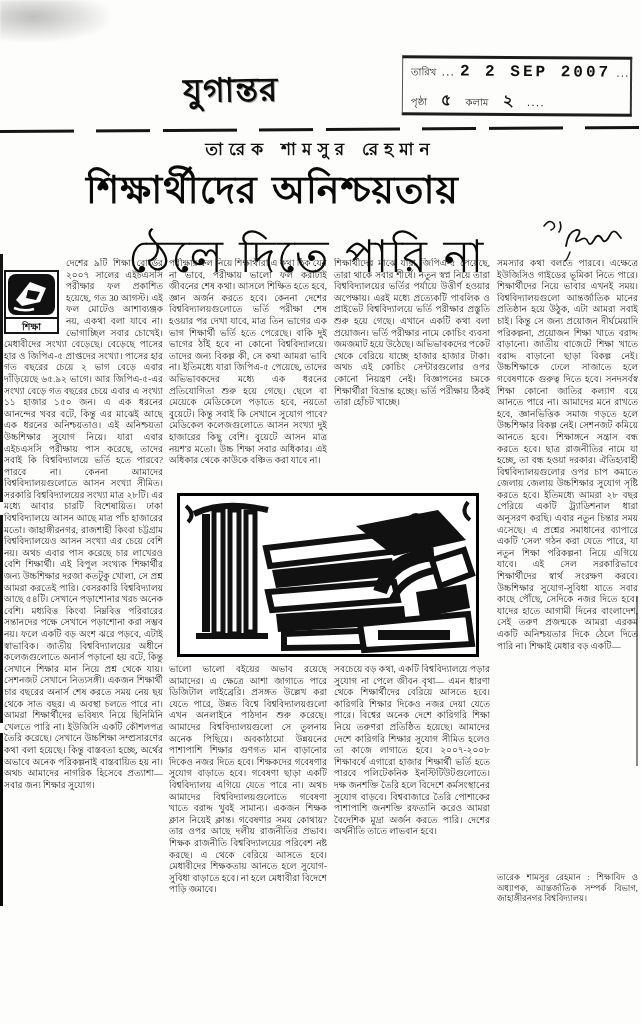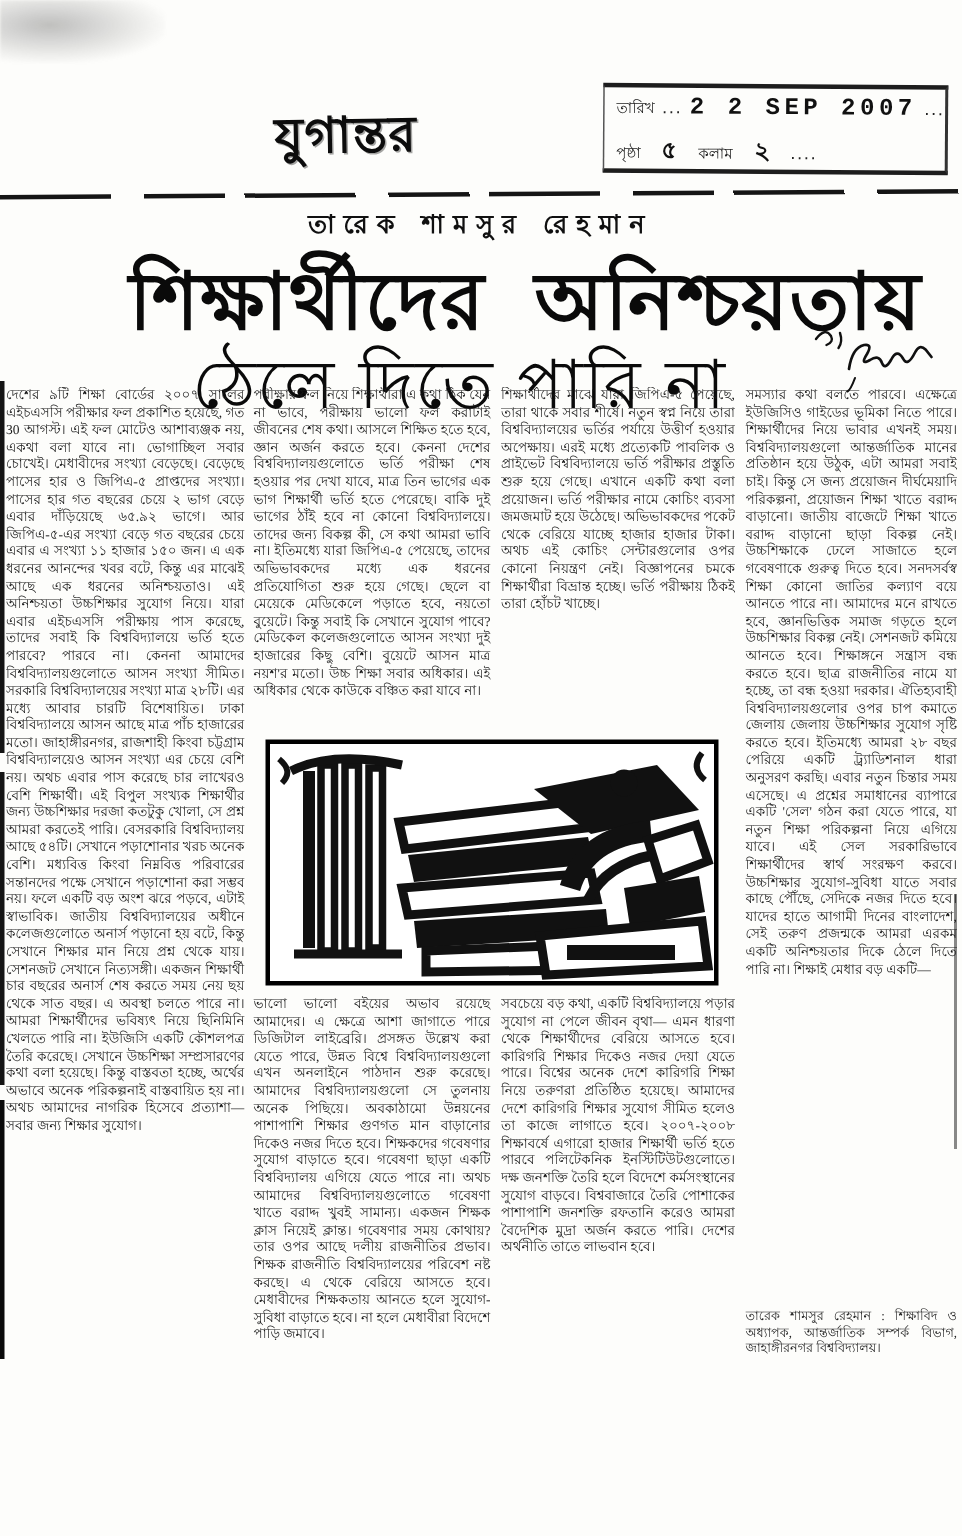--- a/index.html
+++ b/index.html
@@ -55,21 +55,21 @@
     background:repeating-linear-gradient(90deg,#151515 0 74px,transparent 74px 96px,#151515 96px 150px,transparent 150px 163px);
     transform:rotate(-.35deg);
   }
   
   .byline{
     left:0;top:136px;width:641px;text-align:center;
     font-family:"DejaVu Sans",sans-serif;
     font-size:17px;font-weight:700;letter-spacing:6px;color:#101010;
   }
   .headline{left:0;top:158px;width:641px;font-family:"DejaVu Sans",sans-serif;color:#0a0a0a;}
-  .headline .l1{position:absolute;left:86px;top:2px;font-size:53px;font-weight:800;letter-spacing:1px;white-space:nowrap;font-family:Liberation Mono, monospace;}
+  .headline .l1{position:absolute;left:86px;top:2px;font-size:38px;font-weight:800;letter-spacing:1px;white-space:nowrap;}
   .headline .l2{position:absolute;left:128px;top:64px;font-size:45px;font-weight:400;letter-spacing:1px;white-space:nowrap;}
   .signature{left:540px;top:212px;width:90px;height:52px;}
   
   .col{
     overflow:hidden;text-align:justify;
     font-size:9px;line-height:11.6px;color:#1b1b1b;
     word-break:break-word;
   }
   .col1{left:4px;top:258px;width:159px;height:646px;}
   .col2a{left:169px;top:258px;width:158px;height:233px;}
@@ -137,20 +137,29 @@
 
 <div class="abs signature">
   <svg width="90" height="52" viewBox="0 0 90 52">
     <path d="M4 14 q6 -8 10 -2 q2 4 -3 6 M20 10 q2 6 -1 10" fill="none" stroke="#111" stroke-width="1.6" stroke-linecap="round"></path>
     <path d="M26 34 q2 -14 10 -16 q6 -1 2 6 q-5 8 2 4 q6 -4 8 2 q2 5 6 -2 q4 -8 8 -1 q3 6 8 -4 q3 -6 7 -2 l4 5" fill="none" stroke="#111" stroke-width="1.8" stroke-linecap="round"></path>
     <path d="M30 40 q-3 8 -5 9" fill="none" stroke="#111" stroke-width="1.4" stroke-linecap="round"></path>
   </svg>
 </div>
 
 <div class="abs col col1">
+  <span class="section-logo">
+    <svg width="51" height="45" viewBox="0 0 51 45">
+      <rect x="2" y="2" width="47" height="41" rx="8" fill="#111"></rect>
+      <polygon points="10,28 24,10 40,16 34,30 16,34" fill="#fff"></polygon>
+      <polygon points="22,18 34,20 30,28 20,26" fill="#111"></polygon>
+      <path d="M8 36 q10 4 20 1" stroke="#fff" stroke-width="2.5" fill="none"></path>
+    </svg>
+    <span class="section-logo-label">শিক্ষা</span>
+  </span>
   <span>দেশের ৯টি শিক্ষা বোর্ডের ২০০৭ সালের এইচএসসি পরীক্ষার ফল প্রকাশিত হয়েছে, গত 30 আগস্ট। এই ফল মোটেও আশাব্যঞ্জক নয়, একথা বলা যাবে না।</span>
   <span>ভোগাচ্ছিল সবার চোখেই। মেধাবীদের সংখ্যা বেড়েছে। বেড়েছে পাসের হার ও জিপিএ-৫ প্রাপ্তদের সংখ্যা। পাসের হার গত বছরের চেয়ে ২ ভাগ বেড়ে এবার দাঁড়িয়েছে ৬৫.৯২ ভাগে। আর জিপিএ-৫-এর সংখ্যা বেড়ে গত বছরের চেয়ে এবার এ সংখ্যা ১১ হাজার ১৫০ জন। এ এক ধরনের আনন্দের খবর বটে, কিন্তু এর মাঝেই আছে এক ধরনের অনিশ্চয়তাও। এই অনিশ্চয়তা উচ্চশিক্ষার সুযোগ নিয়ে। যারা এবার এইচএসসি পরীক্ষায় পাস করেছে, তাদের সবাই কি বিশ্ববিদ্যালয়ে ভর্তি হতে পারবে? পারবে না। কেননা আমাদের বিশ্ববিদ্যালয়গুলোতে আসন সংখ্যা সীমিত। সরকারি বিশ্ববিদ্যালয়ের সংখ্যা মাত্র ২৮টি। এর মধ্যে আবার চারটি বিশেষায়িত। ঢাকা বিশ্ববিদ্যালয়ে আসন আছে মাত্র পাঁচ হাজারের মতো। জাহাঙ্গীরনগর, রাজশাহী কিংবা চট্টগ্রাম বিশ্ববিদ্যালয়েও আসন সংখ্যা এর চেয়ে বেশি নয়। অথচ এবার পাস করেছে চার লাখেরও বেশি শিক্ষার্থী। এই বিপুল সংখ্যক শিক্ষার্থীর জন্য উচ্চশিক্ষার দরজা কতটুকু খোলা, সে প্রশ্ন আমরা করতেই পারি। বেসরকারি বিশ্ববিদ্যালয় আছে ৫৪টি। সেখানে পড়াশোনার খরচ অনেক বেশি। মধ্যবিত্ত কিংবা নিম্নবিত্ত পরিবারের সন্তানদের পক্ষে সেখানে পড়াশোনা করা সম্ভব নয়। ফলে একটি বড় অংশ ঝরে পড়বে, এটাই স্বাভাবিক। জাতীয় বিশ্ববিদ্যালয়ের অধীনে কলেজগুলোতে অনার্স পড়ানো হয় বটে, কিন্তু সেখানে শিক্ষার মান নিয়ে প্রশ্ন থেকে যায়। সেশনজট সেখানে নিত্যসঙ্গী। একজন শিক্ষার্থী চার বছরের অনার্স শেষ করতে সময় নেয় ছয় থেকে সাত বছর। এ অবস্থা চলতে পারে না। আমরা শিক্ষার্থীদের ভবিষ্যৎ নিয়ে ছিনিমিনি খেলতে পারি না। ইউজিসি একটি কৌশলপত্র তৈরি করেছে। সেখানে উচ্চশিক্ষা সম্প্রসারণের কথা বলা হয়েছে। কিন্তু বাস্তবতা হচ্ছে, অর্থের অভাবে অনেক পরিকল্পনাই বাস্তবায়িত হয় না। অথচ আমাদের নাগরিক হিসেবে প্রত্যাশা— সবার জন্য শিক্ষার সুযোগ।</span>
 </div>
 
 <div class="abs col col2a">পরীক্ষার ফল নিয়ে শিক্ষার্থীরা এ কথা ঠিক যেন না ভাবে, পরীক্ষায় ভালো ফল করাটাই জীবনের শেষ কথা। আসলে শিক্ষিত হতে হবে, জ্ঞান অর্জন করতে হবে। কেননা দেশের বিশ্ববিদ্যালয়গুলোতে ভর্তি পরীক্ষা শেষ হওয়ার পর দেখা যাবে, মাত্র তিন ভাগের এক ভাগ শিক্ষার্থী ভর্তি হতে পেরেছে। বাকি দুই ভাগের ঠাঁই হবে না কোনো বিশ্ববিদ্যালয়ে। তাদের জন্য বিকল্প কী, সে কথা আমরা ভাবি না। ইতিমধ্যে যারা জিপিএ-৫ পেয়েছে, তাদের অভিভাবকদের মধ্যে এক ধরনের প্রতিযোগিতা শুরু হয়ে গেছে। ছেলে বা মেয়েকে মেডিকেলে পড়াতে হবে, নয়তো বুয়েটে। কিন্তু সবাই কি সেখানে সুযোগ পাবে? মেডিকেল কলেজগুলোতে আসন সংখ্যা দুই হাজারের কিছু বেশি। বুয়েটে আসন মাত্র নয়শ'র মতো। উচ্চ শিক্ষা সবার অধিকার। এই অধিকার থেকে কাউকে বঞ্চিত করা যাবে না।</div>
 <div class="abs col col2b">ভালো ভালো বইয়ের অভাব রয়েছে আমাদের। এ ক্ষেত্রে আশা জাগাতে পারে ডিজিটাল লাইব্রেরি। প্রসঙ্গত উল্লেখ করা যেতে পারে, উন্নত বিশ্বে বিশ্ববিদ্যালয়গুলো এখন অনলাইনে পাঠদান শুরু করেছে। আমাদের বিশ্ববিদ্যালয়গুলো সে তুলনায় অনেক পিছিয়ে। অবকাঠামো উন্নয়নের পাশাপাশি শিক্ষার গুণগত মান বাড়ানোর দিকেও নজর দিতে হবে। শিক্ষকদের গবেষণার সুযোগ বাড়াতে হবে। গবেষণা ছাড়া একটি বিশ্ববিদ্যালয় এগিয়ে যেতে পারে না। অথচ আমাদের বিশ্ববিদ্যালয়গুলোতে গবেষণা খাতে বরাদ্দ খুবই সামান্য। একজন শিক্ষক ক্লাস নিয়েই ক্লান্ত। গবেষণার সময় কোথায়? তার ওপর আছে দলীয় রাজনীতির প্রভাব। শিক্ষক রাজনীতি বিশ্ববিদ্যালয়ের পরিবেশ নষ্ট করছে। এ থেকে বেরিয়ে আসতে হবে। মেধাবীদের শিক্ষকতায় আনতে হলে সুযোগ-সুবিধা বাড়াতে হবে। না হলে মেধাবীরা বিদেশে পাড়ি জমাবে।</div>
 
 <div class="abs col col3a">শিক্ষার্থীদের মাঝে যারা জিপিএ-৫ পেয়েছে, তারা থাকে সবার শীর্ষে। নতুন স্বপ্ন নিয়ে তারা বিশ্ববিদ্যালয়ের ভর্তির পর্যায়ে উত্তীর্ণ হওয়ার অপেক্ষায়। এরই মধ্যে প্রত্যেকটি পাবলিক ও প্রাইভেট বিশ্ববিদ্যালয়ে ভর্তি পরীক্ষার প্রস্তুতি শুরু হয়ে গেছে। এখানে একটি কথা বলা প্রয়োজন। ভর্তি পরীক্ষার নামে কোচিং ব্যবসা জমজমাট হয়ে উঠেছে। অভিভাবকদের পকেট থেকে বেরিয়ে যাচ্ছে হাজার হাজার টাকা। অথচ এই কোচিং সেন্টারগুলোর ওপর কোনো নিয়ন্ত্রণ নেই। বিজ্ঞাপনের চমকে শিক্ষার্থীরা বিভ্রান্ত হচ্ছে। ভর্তি পরীক্ষায় ঠিকই তারা হোঁচট খাচ্ছে।</div>
 <div class="abs col col3b">সবচেয়ে বড় কথা, একটি বিশ্ববিদ্যালয়ে পড়ার সুযোগ না পেলে জীবন বৃথা— এমন ধারণা থেকে শিক্ষার্থীদের বেরিয়ে আসতে হবে। কারিগরি শিক্ষার দিকেও নজর দেয়া যেতে পারে। বিশ্বের অনেক দেশে কারিগরি শিক্ষা নিয়ে তরুণরা প্রতিষ্ঠিত হয়েছে। আমাদের দেশে কারিগরি শিক্ষার সুযোগ সীমিত হলেও তা কাজে লাগাতে হবে। ২০০৭-২০০৮ শিক্ষাবর্ষে এগারো হাজার শিক্ষার্থী ভর্তি হতে পারবে পলিটেকনিক ইনস্টিটিউটগুলোতে। দক্ষ জনশক্তি তৈরি হলে বিদেশে কর্মসংস্থানের সুযোগ বাড়বে। বিশ্ববাজারে তৈরি পোশাকের পাশাপাশি জনশক্তি রফতানি করেও আমরা বৈদেশিক মুদ্রা অর্জন করতে পারি। দেশের অর্থনীতি তাতে লাভবান হবে।</div>
 

